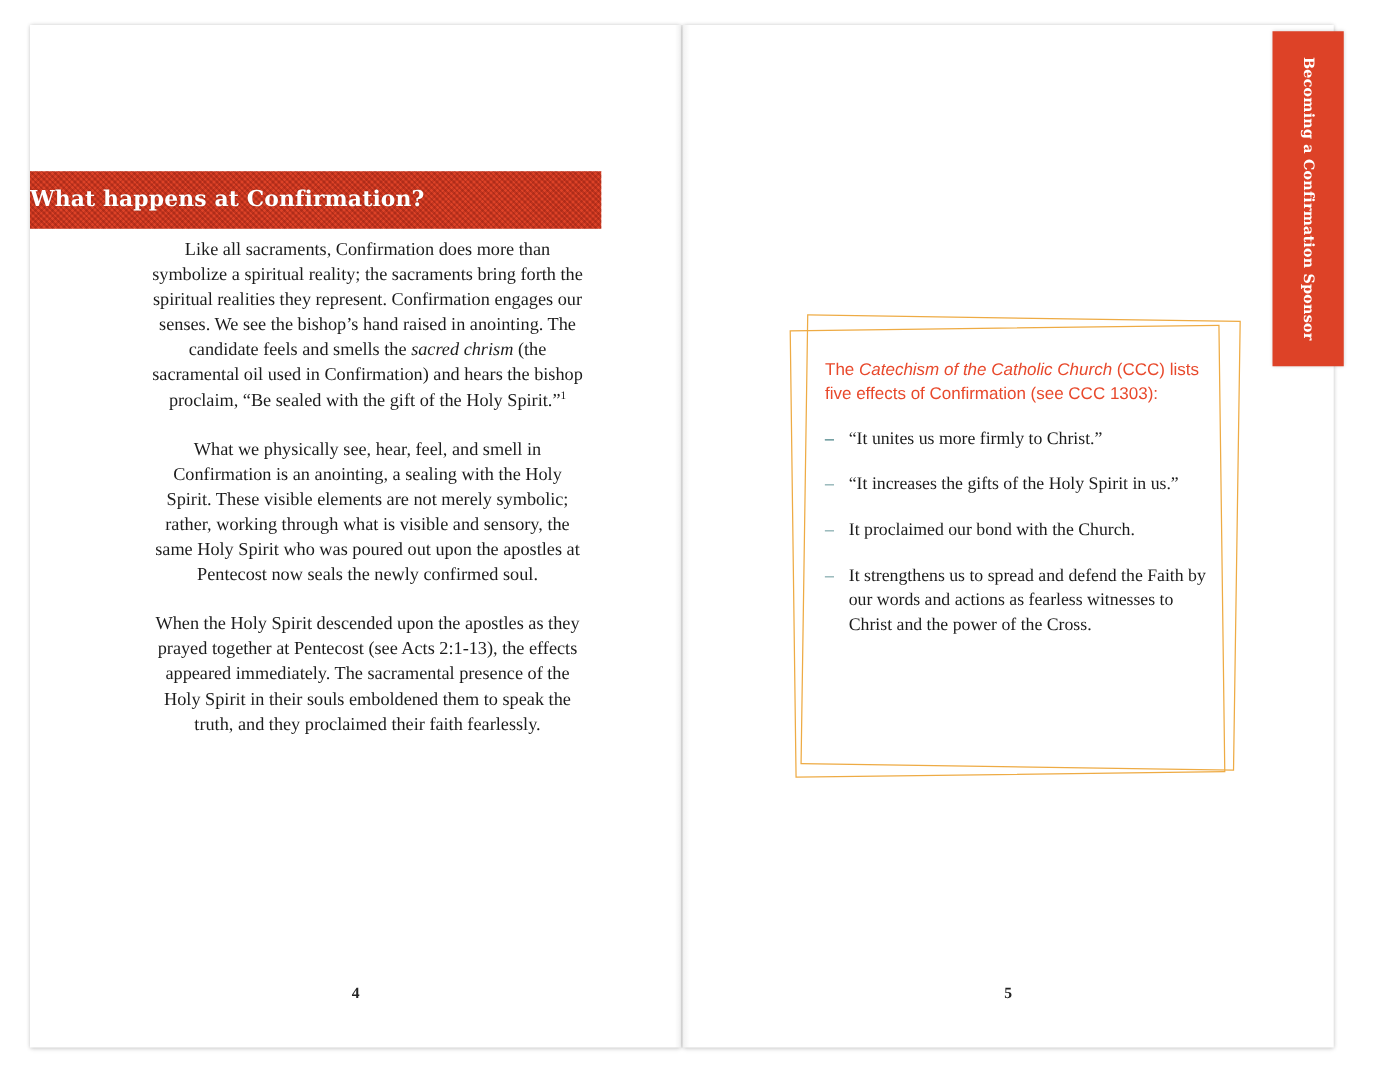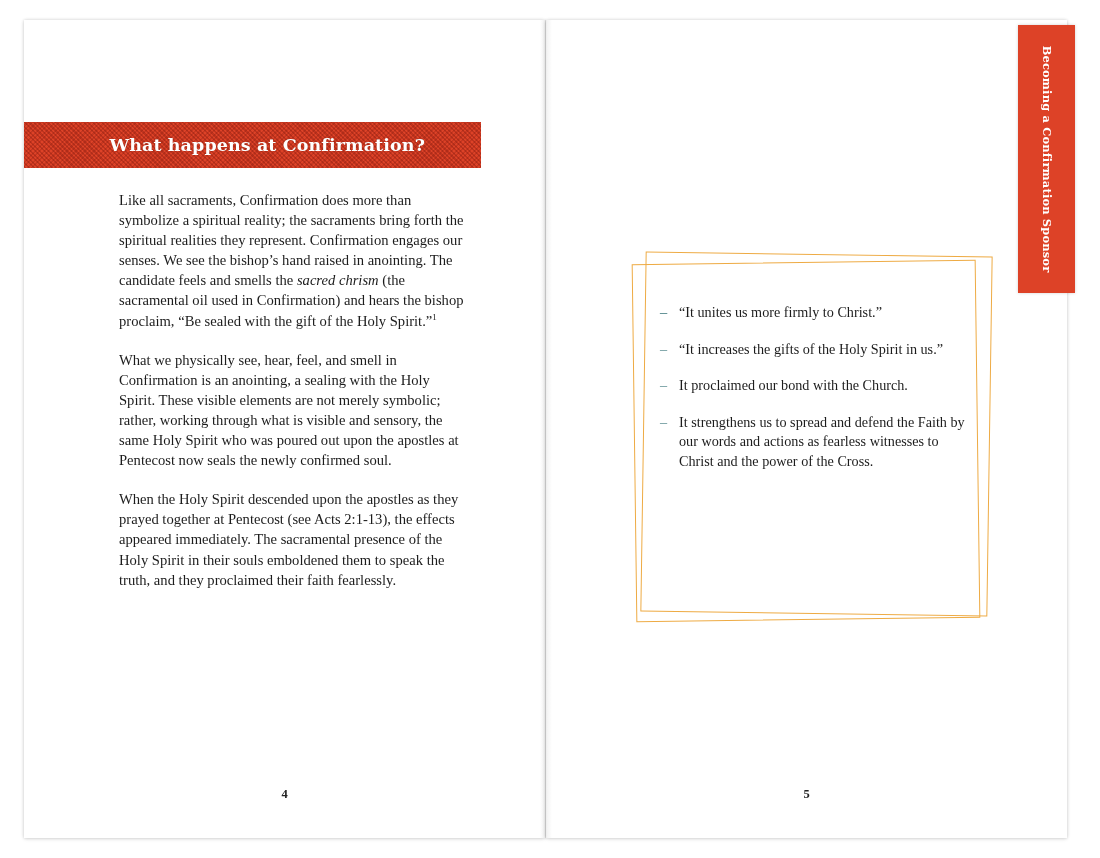--- a/index.html
+++ b/index.html
@@ -50,30 +50,29 @@
        rgba(0,0,0,0.075) 50%,
        rgba(0,0,0,0.045) 62%,
        rgba(0,0,0,0.00) 100%);
     pointer-events: none;
   }
 
   
   #header-band {
     position: absolute;
     left: 0px;
-    top: 102px;
+    top: 117px;
     width: 457px;
     height: 46px;
     background-color: #dd4227;
     background-image:
       repeating-linear-gradient(45deg, rgba(120,18,10,0.30) 0 1.6px, rgba(0,0,0,0) 1.6px 3.2px),
       repeating-linear-gradient(-45deg, rgba(120,18,10,0.22) 0 1.6px, rgba(0,0,0,0) 1.6px 3.2px);
     display: flex;
     align-items: center;
-    justify-content: flex-end;
   }
   #header-band .title {
     color: #ffffff;
     font-family: "DejaVu Serif", serif;
     font-weight: bold;
     font-size: 17.5px;
     letter-spacing: 0.1px;
     padding-right: 56px;
     text-shadow: 0 0 1px rgba(0,0,0,0.25);
     white-space: nowrap;
@@ -85,21 +84,21 @@
     left: 95px;
     top: 170px;
     width: 350px;
   }
   #body-copy p {
     margin: 0 0 19px 0;
     font-family: "Liberation Serif", serif;
     font-size: 14.6px;
     line-height: 20.1px;
     color: #1c1c1c;
-    text-align: left;
+    text-align: center;
   }
   #body-copy p:last-child { margin-bottom: 5px; }
   .it { font-style: italic; }
   sup.fn {
     font-size: 9px;
     vertical-align: super;
     line-height: 0;
   }
 
   
@@ -232,20 +231,21 @@
     <div class="folio">4</div>
   </div>
 
   <div class="page" id="page-right">
 
     <div id="callout">
       <div class="sketch-rect" id="sketch-a"></div>
       <div class="sketch-rect" id="sketch-b"></div>
 
       <div id="callout-inner">
+        <p id="callout-heading"><span>The </span><span class="it">Catechism of the Catholic Church</span><span> (CCC) lists five effects of Confirmation (see CCC 1303):</span></p>
 
         <ul id="callout-list">
           <li><span class="dash">–</span></li>
           <li><span class="dash">–</span><span>“It unites us more firmly to Christ.”</span></li>
           <li><span class="dash">–</span><span>“It increases the gifts of the Holy Spirit in us.”</span></li>
           <li><span class="dash">–</span><span>It proclaimed our bond with the Church.</span></li>
           <li><span class="dash">–</span><span>It strengthens us to spread and defend the Faith by our words and actions as fearless witnesses to Christ and the power of the Cross.</span></li>
         </ul>
       </div>
     </div>

